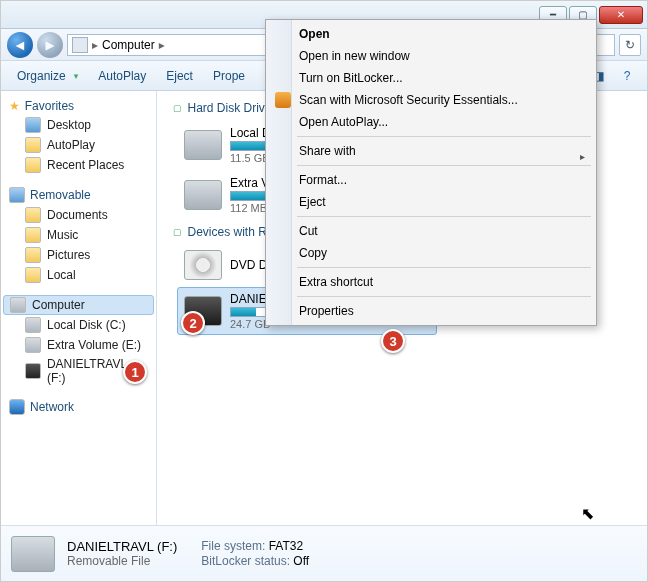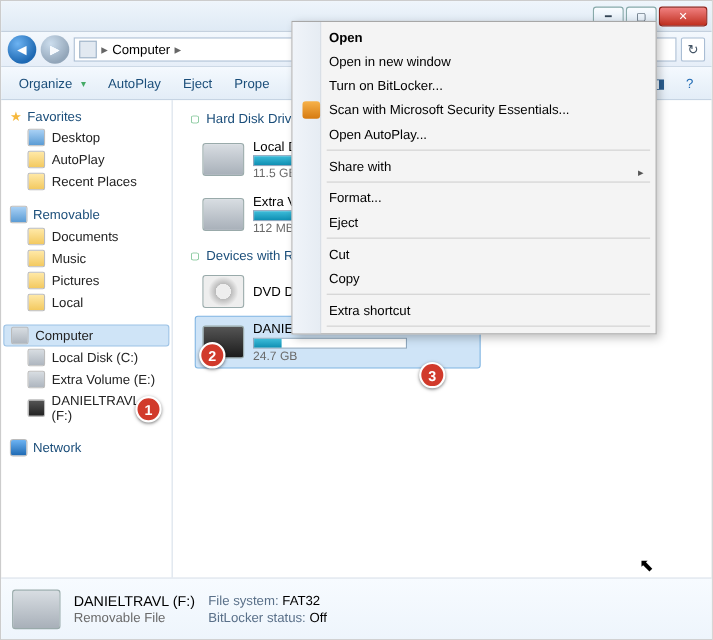--- a/index.html
+++ b/index.html
@@ -53,21 +53,21 @@
 .drive .info{ flex:1; display:flex; flex-direction:column; gap:1px;}
 .drive .name{ color:#000;}
 .drive .bar{ height:10px; border:1px solid #8fa8bf; background:#fff; width:140px; position:relative;}
 .drive .bar .fill{ position:absolute; left:0; top:0; bottom:0; background:linear-gradient(#3dbcd9,#0f8fb3);}
 .drive .sub{ color:#6a6a6a; font-size:11px;}
 
 
 .details { position:absolute; left:0; right:0; bottom:0; height:56px; border-top:1px solid #d7e0ea; background:linear-gradient(#f7fbff,#eef5fc); display:flex; align-items:center; padding:4px 10px; gap:12px;}
 .details .thumb{ width:44px; height:36px; background:linear-gradient(#d8dde2,#a8b0b9); border:1px solid #9aa; border-radius:3px;}
 .details .col{ display:flex; flex-direction:column; line-height:15px;}
-.details .k{ color:#5a7089;}
+.details .k{ color:#5a7089;margin-left:12px;}
 .details .v{ color:#000;}
 .details .big{ color:#000; font-size:13px;}
 .details .sub{ color:#6a6a6a;}
 
 
 .ctxmenu { position:absolute; left:264px; top:18px; width:332px; background:#f4f4f4; border:1px solid #a7a7a7; box-shadow:3px 3px 8px rgba(0,0,0,.25); padding:3px; z-index:50;}
 .ctxmenu .mi{ display:flex; align-items:center; height:22px; padding:0 24px 0 30px; position:relative; cursor:default;}
 .ctxmenu .mi.bold{ font-weight:600;}
 .ctxmenu .sep{ height:1px; background:#d0d0d0; margin:3px 2px 3px 28px;}
 .ctxmenu .mi .sub::after{content:"▸"; position:absolute; right:8px; font-size:10px; color:#555;}
@@ -280,19 +280,22 @@
       <span>Cut</span>
     </div>
   <div class="mi">
       <span>Copy</span>
     </div>
   <div class="sep"></div>
   <div class="mi">
       <span>Extra shortcut</span>
     </div>
   <div class="sep"></div>
+  <div class="mi">
+      <span>Properties</span>
+    </div>
 </div>
 
 <div class="badge" style="left:122px; top:359px;">1</div>
 <div class="badge" style="left:180px; top:310px;">2</div>
 <div class="badge" style="left:380px; top:328px;">3</div>
 
 <div class="cursor" style="left:580px; top:503px;">⬉</div>
 
 </body></html>

